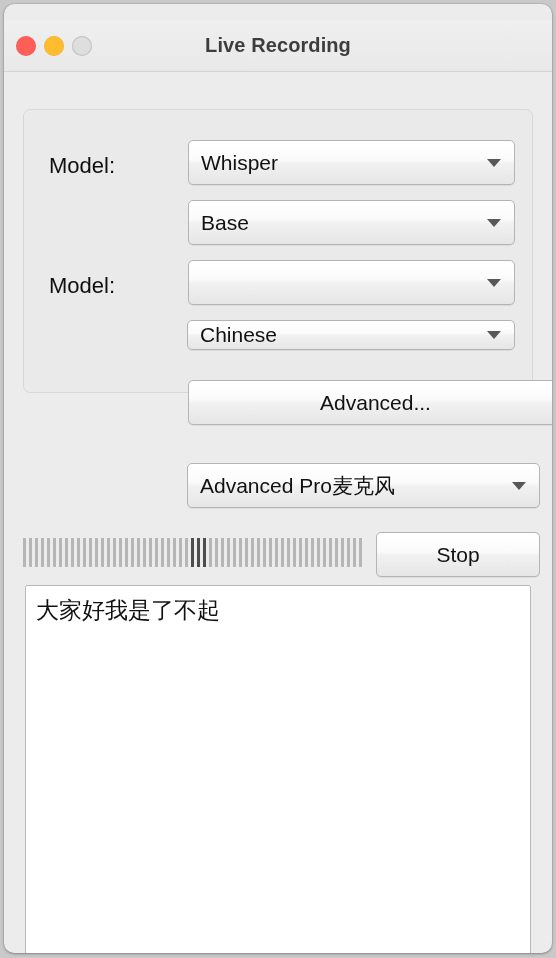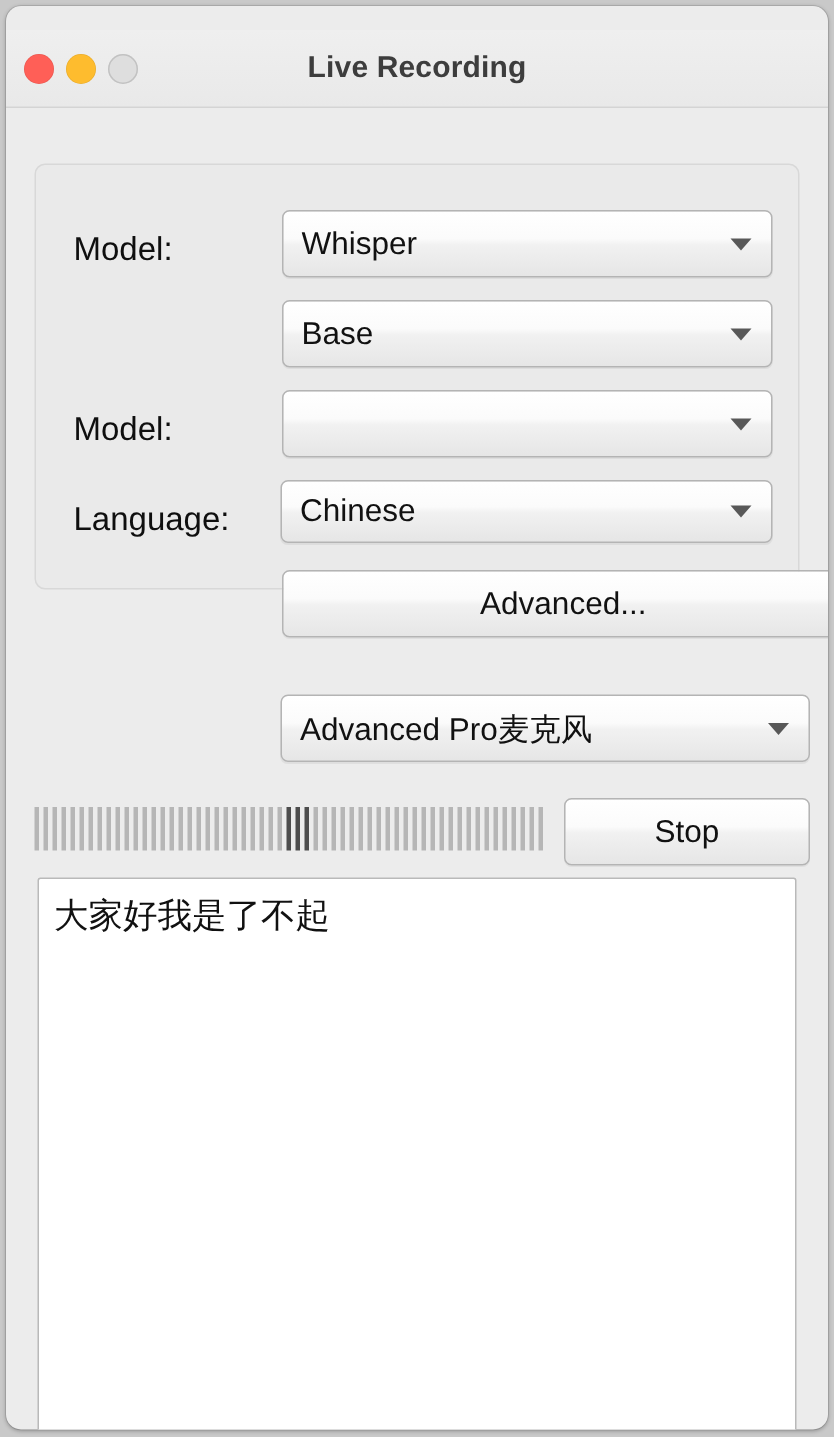--- a/index.html
+++ b/index.html
@@ -189,22 +189,21 @@
     <div class="pulldown" style="left:184px; top:68px; width:327px; height:45px;">
       <span class="val">Whisper</span>
       <span class="arrow"></span>
     </div>
 
     <div class="row-label" style="left:45px; top:201px;">Model:</div>
     <div class="pulldown" style="left:184px; top:188px; width:327px; height:45px;">
       <span class="arrow"></span>
     </div>
 
-    <div class="row-label" style="left:45px; top:261px;">Language:</div>
-    <div class="pulldown" style="left:183px; top:248px; width:328px; height:42px;">
+    <div class="pulldown" style="left:183px; top:248px; width:328px; height:30px;">
       <span class="val">Chinese</span>
       <span class="arrow"></span>
     </div>
 
     <div class="pushbutton" style="left:184px; top:308px; width:375px; height:45px;padding-left:28px;">
       <span class="plabel">Advanced...</span>
     </div>
 
     <div class="pulldown" style="left:183px; top:391px; width:353px; height:45px;">
       <span class="val">Advanced Pro麦克风</span>

